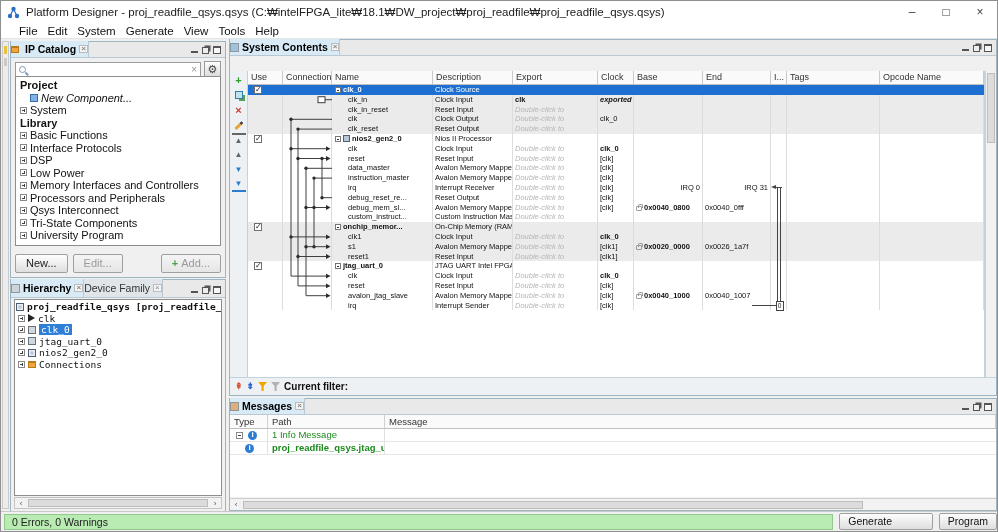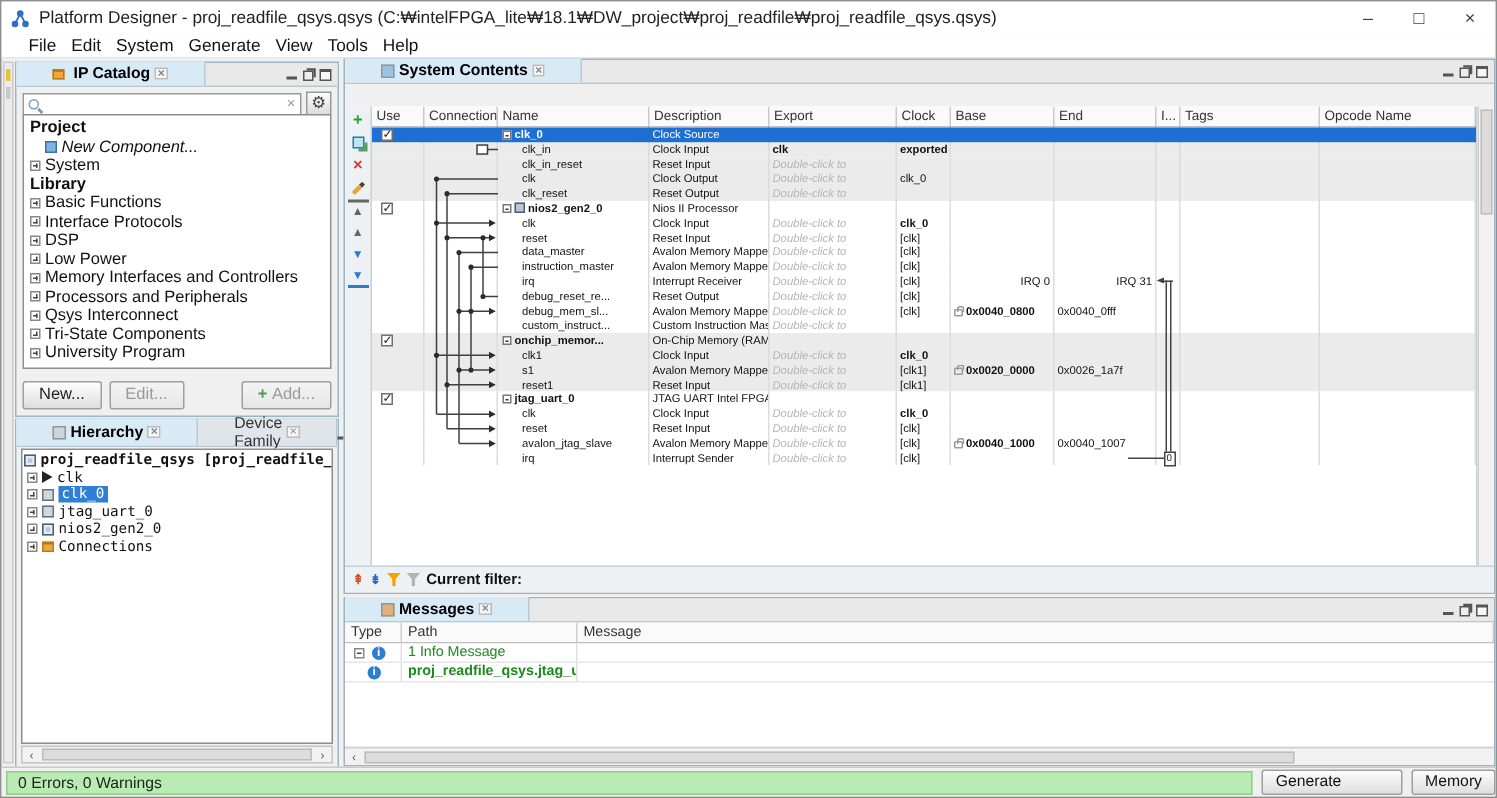--- a/index.html
+++ b/index.html
@@ -13,21 +13,21 @@
   .title-text { font-size:11.5px; color:#222; margin-left:6px; white-space:nowrap; }
   .win-controls { margin-left:auto; display:flex; height:100%; }
   .win-btn { width:34px; text-align:center; line-height:22px; font-size:12px; color:#444; }
   .menubar { position:absolute; left:0; top:22px; right:0; height:16px; background:#fff;
              display:flex; align-items:center; padding-left:13px; border-bottom:1px solid #e4e4e4;}
   .menu-item { font-size:11.5px; padding:0 5px; color:#111; }
 
   
   .panel { position:absolute; background:#f0f0f0; border:1px solid #9db4c2; }
   .tabrow { height:16px; background:#e9e9e9; border-bottom:1px solid #b9c9d4; display:flex; align-items:flex-end; }
-  .tab { height:16px; display:flex; align-items:center; gap:3px; padding:0 24px; font-size:10.5px;
+  .tab { height:16px; display:flex; align-items:center; gap:3px; padding:0 0; font-size:10.5px;
          border-right:1px solid #b9c9d4; background:#dfe5e9; color:#333; }
   .tab.active { background:#d8eaf6; font-weight:bold; color:#000; }
   .tab .tclose { font-size:8px; color:#888; border:1px solid #bbb; line-height:6px; padding:0 1px; background:#f5f5f5; }
   .panel-ctls { margin-left:auto; display:flex; gap:4px; padding:0 4px 3px 0; align-items:center; }
   .pc { width:8px; height:8px; display:inline-block; position:relative; }
   .pc-min { border-bottom:2px solid #555; height:6px; width:7px; }
   .pc-float { width:7px; height:7px; border:1px solid #555; background:#eee; box-shadow:2px -2px 0 -0.5px #555; }
   .pc-max { width:8px; height:8px; border:1px solid #555; border-top:2px solid #555; background:#f7f7f7; }
 
   
@@ -107,21 +107,21 @@
   .tcell { font-size:7.5px; line-height:9.8px; padding:0 2px; border-right:1px solid #dcdcdc;
            overflow:hidden; white-space:nowrap; display:flex; align-items:center; }
   .trow.sel .tcell { border-right-color:#1d6fd1; }
   .tcell.namec { padding-left:16px; }
   .tcell.namec.mod { padding-left:3px; font-weight:bold; }
   .tcell.right { justify-content:flex-end; }
   .tcell .exp2 { width:6px; height:6px; border:1px solid #777; background:#fff; position:relative; margin-right:2px; flex:0 0 auto;}
   .tcell .exp2::before { content:""; position:absolute; left:1px; right:1px; top:2px; height:1px; background:#333; }
   .proc-ic { width:7px; height:7px; background:#b9c6d6; border:1px solid #4d5d74; margin-right:2px; flex:0 0 auto;}
   .ph { color:#b5b5b5; font-style:italic; }
-  .bold { font-weight:bold; } .ital { font-weight:bold; }
+  .bold { font-weight:bold; } .ital { font-style:italic; font-weight:bold; }
   .cb { width:8px; height:8px; border:1px solid #6f6f6f; background:#fff; position:relative; margin-left:4px; }
   .cb::after { content:"✓"; position:absolute; left:0; top:-2px; font-size:8px; color:#222; }
   .lock { width:6px; height:5px; border:1px solid #9a9a9a; border-radius:1px; position:relative; margin:2px 2px 0 0; flex:0 0 auto;}
   .lock::before { content:""; position:absolute; width:3px; height:3px; border:1px solid #9a9a9a; border-bottom:none;
                   border-radius:2px 2px 0 0; top:-3px; left:0.5px; }
   .connsvg { position:absolute; left:35px; top:0; width:49px; height:226px; }
   .irq-overlay { position:absolute; left:0; top:0; right:0; bottom:0; pointer-events:none; }
   .irq-arrow { position:absolute; left:523px; top:100.4px; width:0; height:0; border-top:2.5px solid transparent;
                border-bottom:2.5px solid transparent; border-right:5px solid #444; }
   .irq-top { position:absolute; left:528px; top:102.4px; width:6px; height:1px; background:#444; }
@@ -944,14 +944,14 @@
     </div>
   <div class="m-scroll">
     <span class="arr">‹</span>
     <span class="thumb"></span>
   </div>
 </div>
 
 <div class="statusbar">
   <div class="status-green">0 Errors, 0 Warnings</div>
   <div class="sb-btn">Generate HDL...</div>
-  <div class="sb-btn">Memory</div>
+  <div class="sb-btn">Program</div>
 </div>
 
 </body></html>

